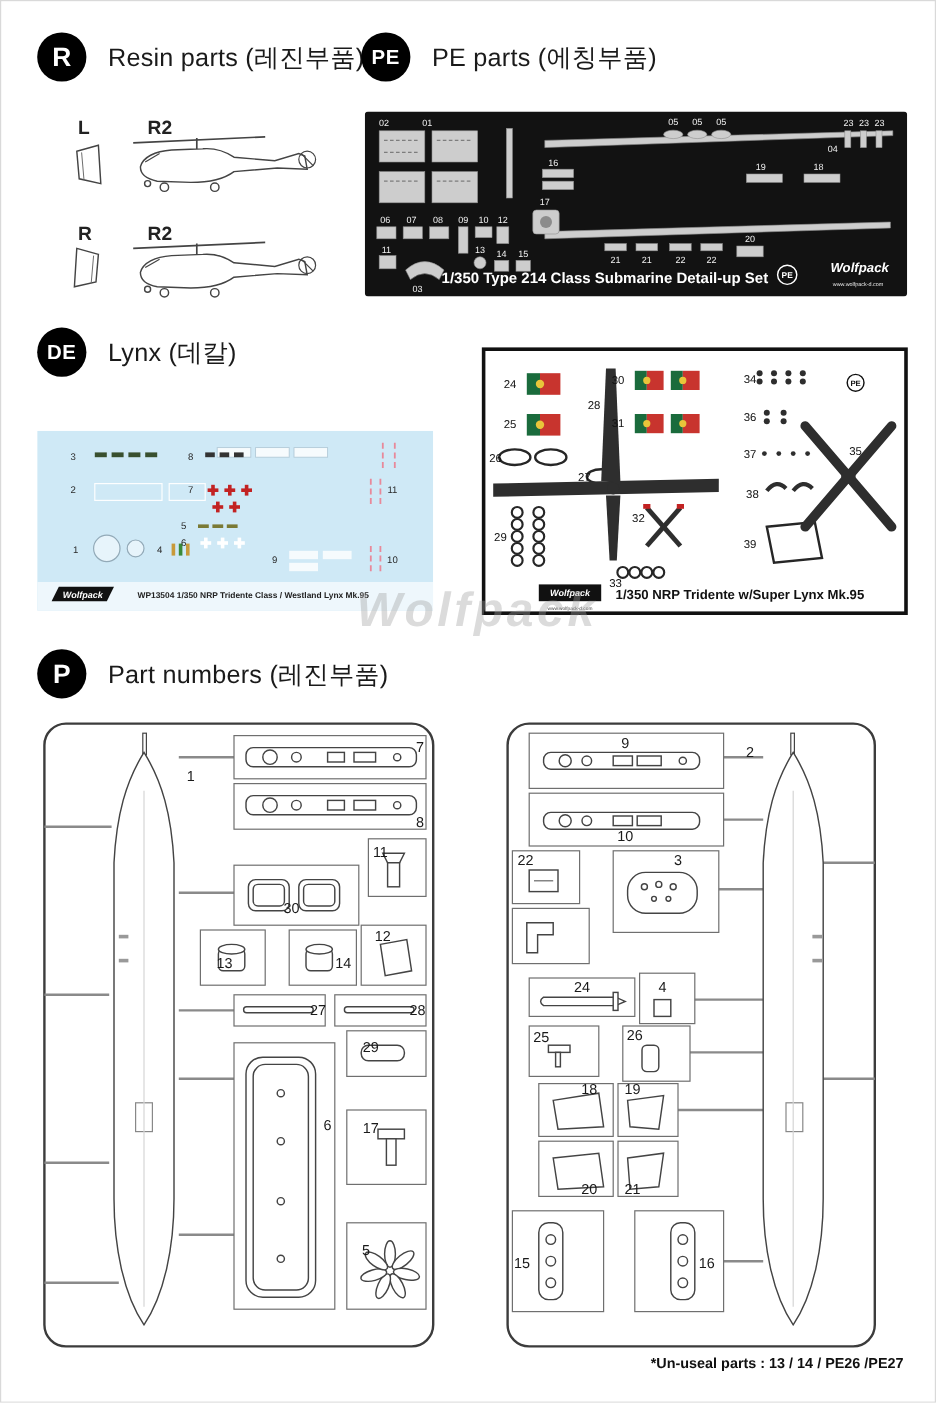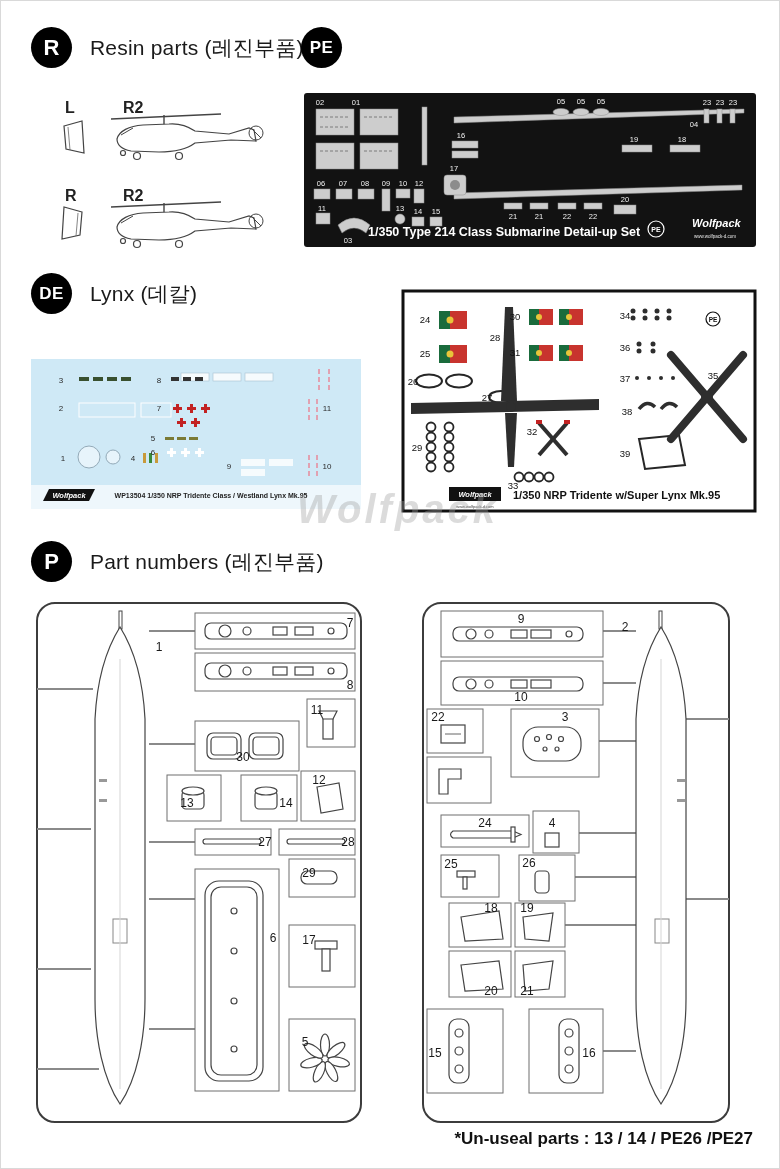--- a/index.html
+++ b/index.html
@@ -12,21 +12,21 @@
   .badge { width:41px; height:41px; border-radius:50%; background:#000; color:#fff;
            display:flex; align-items:center; justify-content:center; font-weight:700; font-size:22px; }
   .badge.two { font-size:17px; letter-spacing:0.5px; }
   .sec-title { font-size:21px; color:#1a1a1a; font-weight:500; letter-spacing:0.2px; }
 
   .resin-label { position:absolute; font-size:16px; font-weight:700; color:#222; }
 
   .watermark { position:absolute; font-size:40px; font-weight:700; font-style:italic;
                color:rgba(160,160,160,0.38); letter-spacing:3px; }
 
-  .footer-note { position:absolute; font-size:17px; font-weight:700; color:#101010; }
+  .footer-note { position:absolute; font-size:12px; font-weight:700; color:#101010; }
 
   svg { display:block; }
   svg text { font-family:"Liberation Sans", sans-serif; }
   .t-nw { fill:#f2f2f2; font-size:7.5px; text-anchor:middle; }
   .t-nd { fill:#2a2a2a; font-size:8px; text-anchor:middle; }
   .t-nf { fill:#111; font-size:9.5px; text-anchor:middle; }
   .t-ns { fill:#1a1a1a; font-size:12px; text-anchor:middle; }
   .cap-w { fill:#fff; font-size:12.5px; font-weight:700; }
   .brand-w { fill:#fff; font-size:11px; font-weight:700; font-style:italic; }
   .url-w { fill:#e8e8e8; font-size:4.5px; }
@@ -48,20 +48,21 @@
 <body>
 
 <div class="page">
 
   <div class="sec-header" style="left:30px; top:26px;">
     <div class="badge">R</div>
     <div class="sec-title">Resin parts (레진부품)</div>
   </div>
   <div class="sec-header" style="left:300px; top:26px;">
     <div class="badge two">PE</div>
+    <div class="sec-title">PE parts (에칭부품)</div>
   </div>
 
   <div class="abs" style="left:0; top:0;">
     <span class="resin-label" style="left:64px; top:98px;">L</span>
     <span class="resin-label" style="left:122px; top:98px;">R2</span>
 
     <svg class="abs" style="left:56px; top:116px;" width="32" height="42" viewBox="0 0 32 42">
       <polygon class="part-line" points="7,9 25,4 27,36 9,32"></polygon>
       <line x1="11" y1="10" x2="13" y2="33" stroke="#666" stroke-width="0.8"></line>
     </svg>

